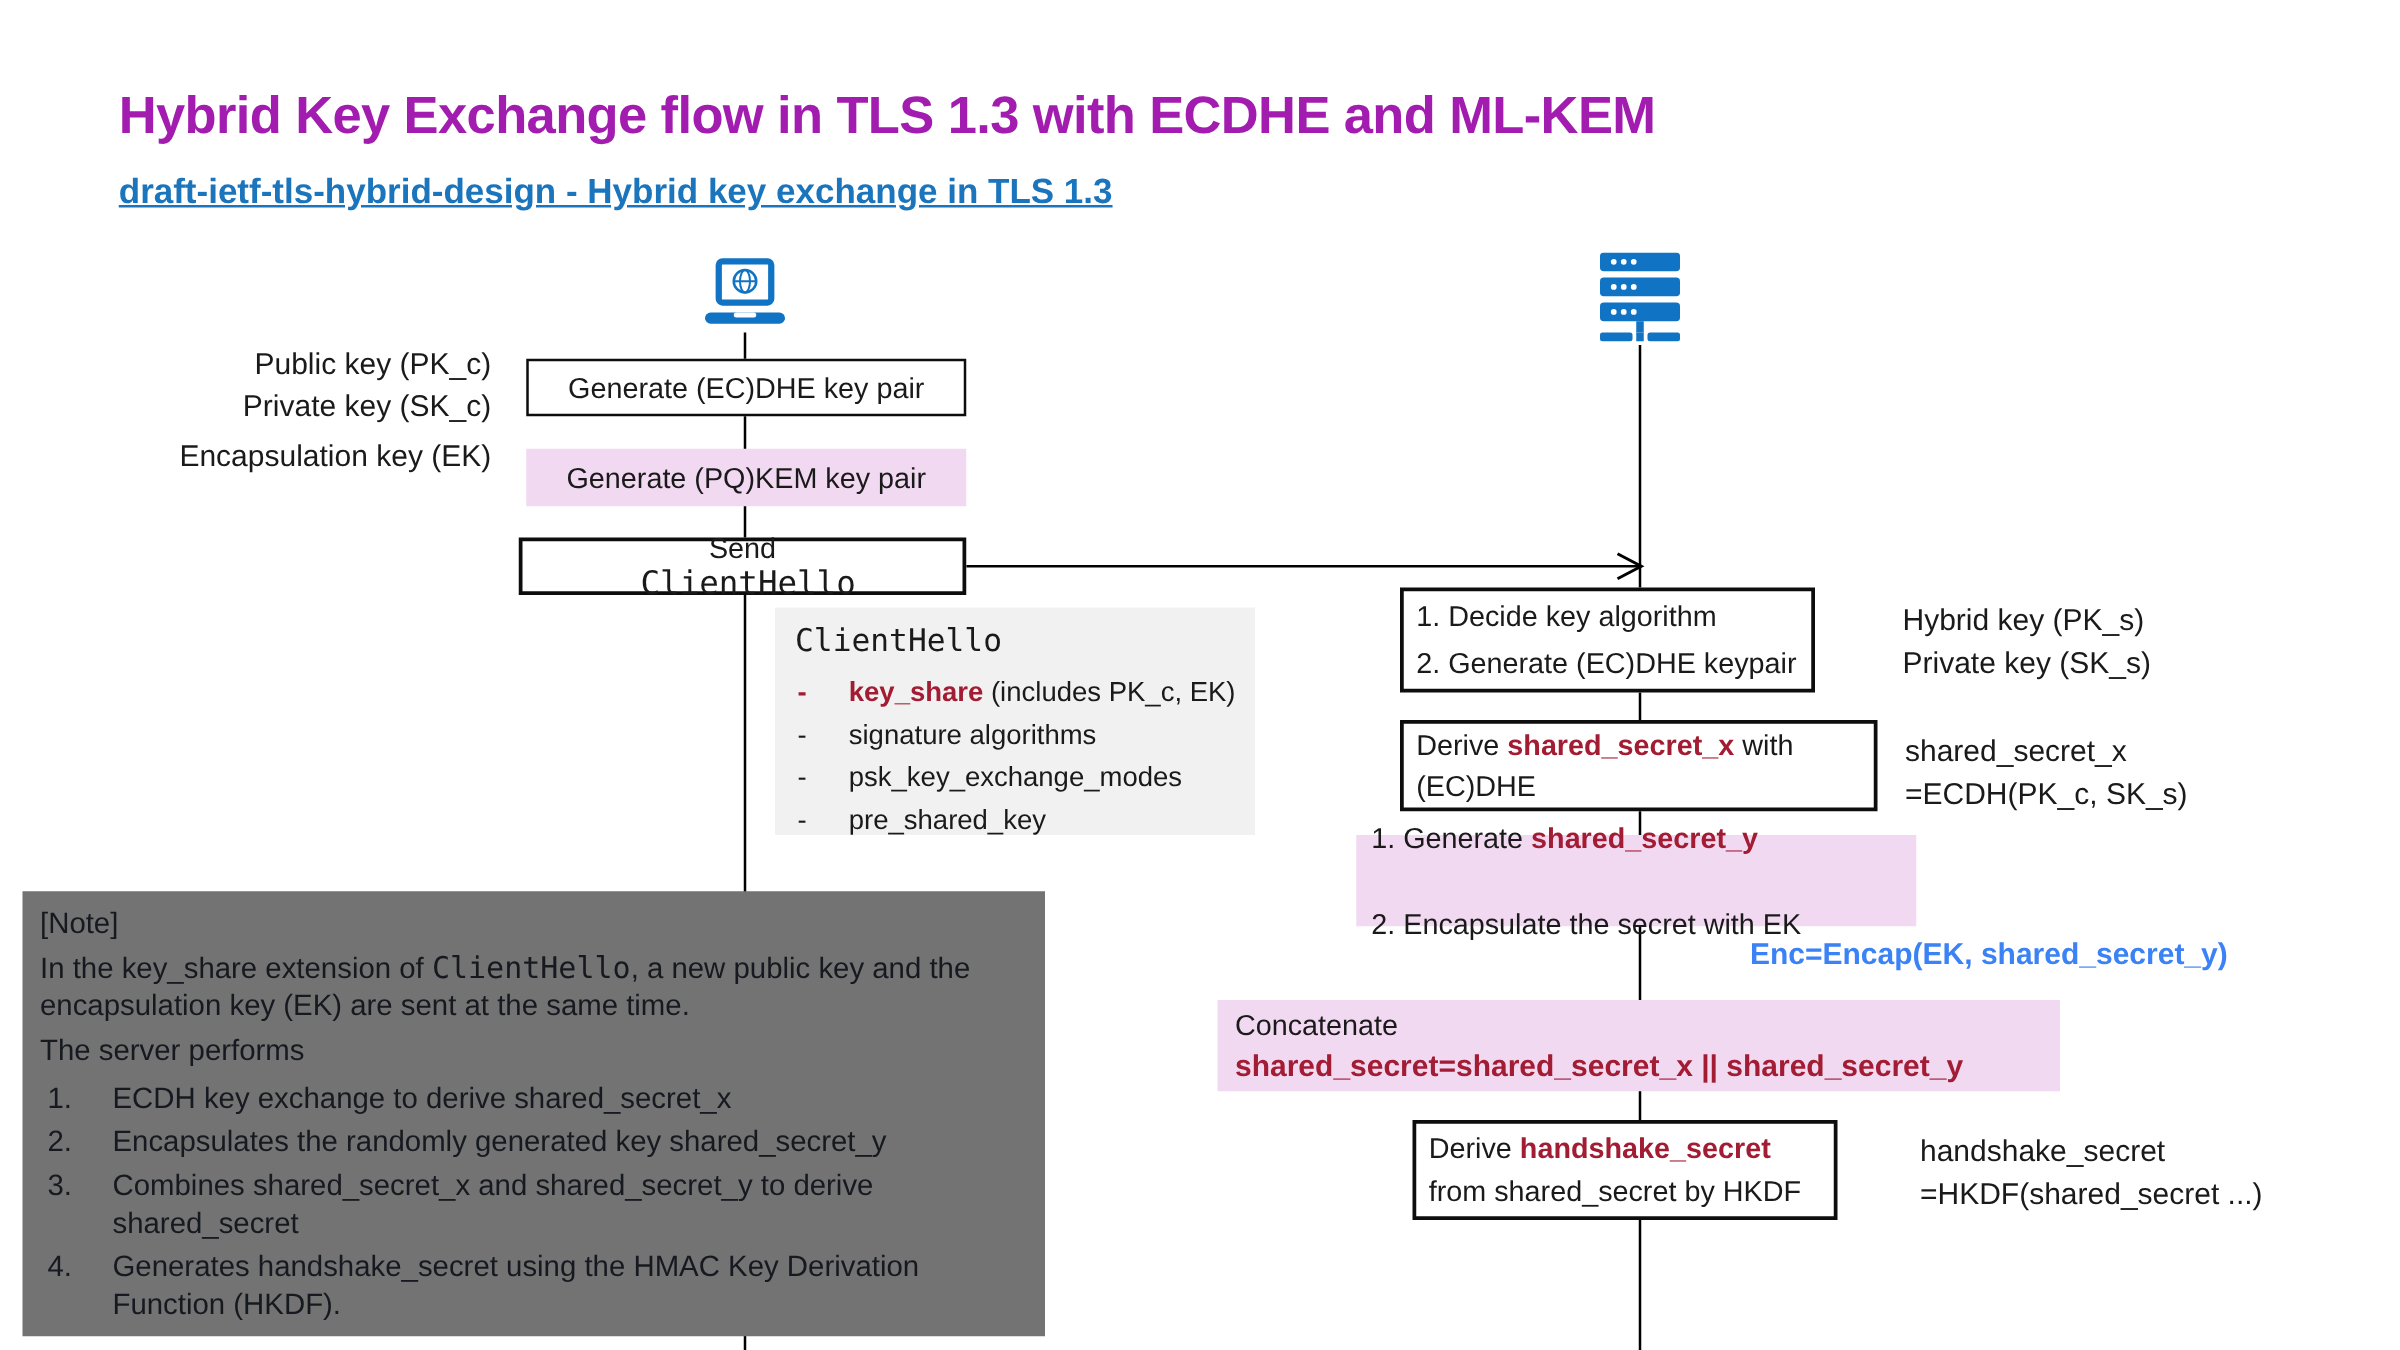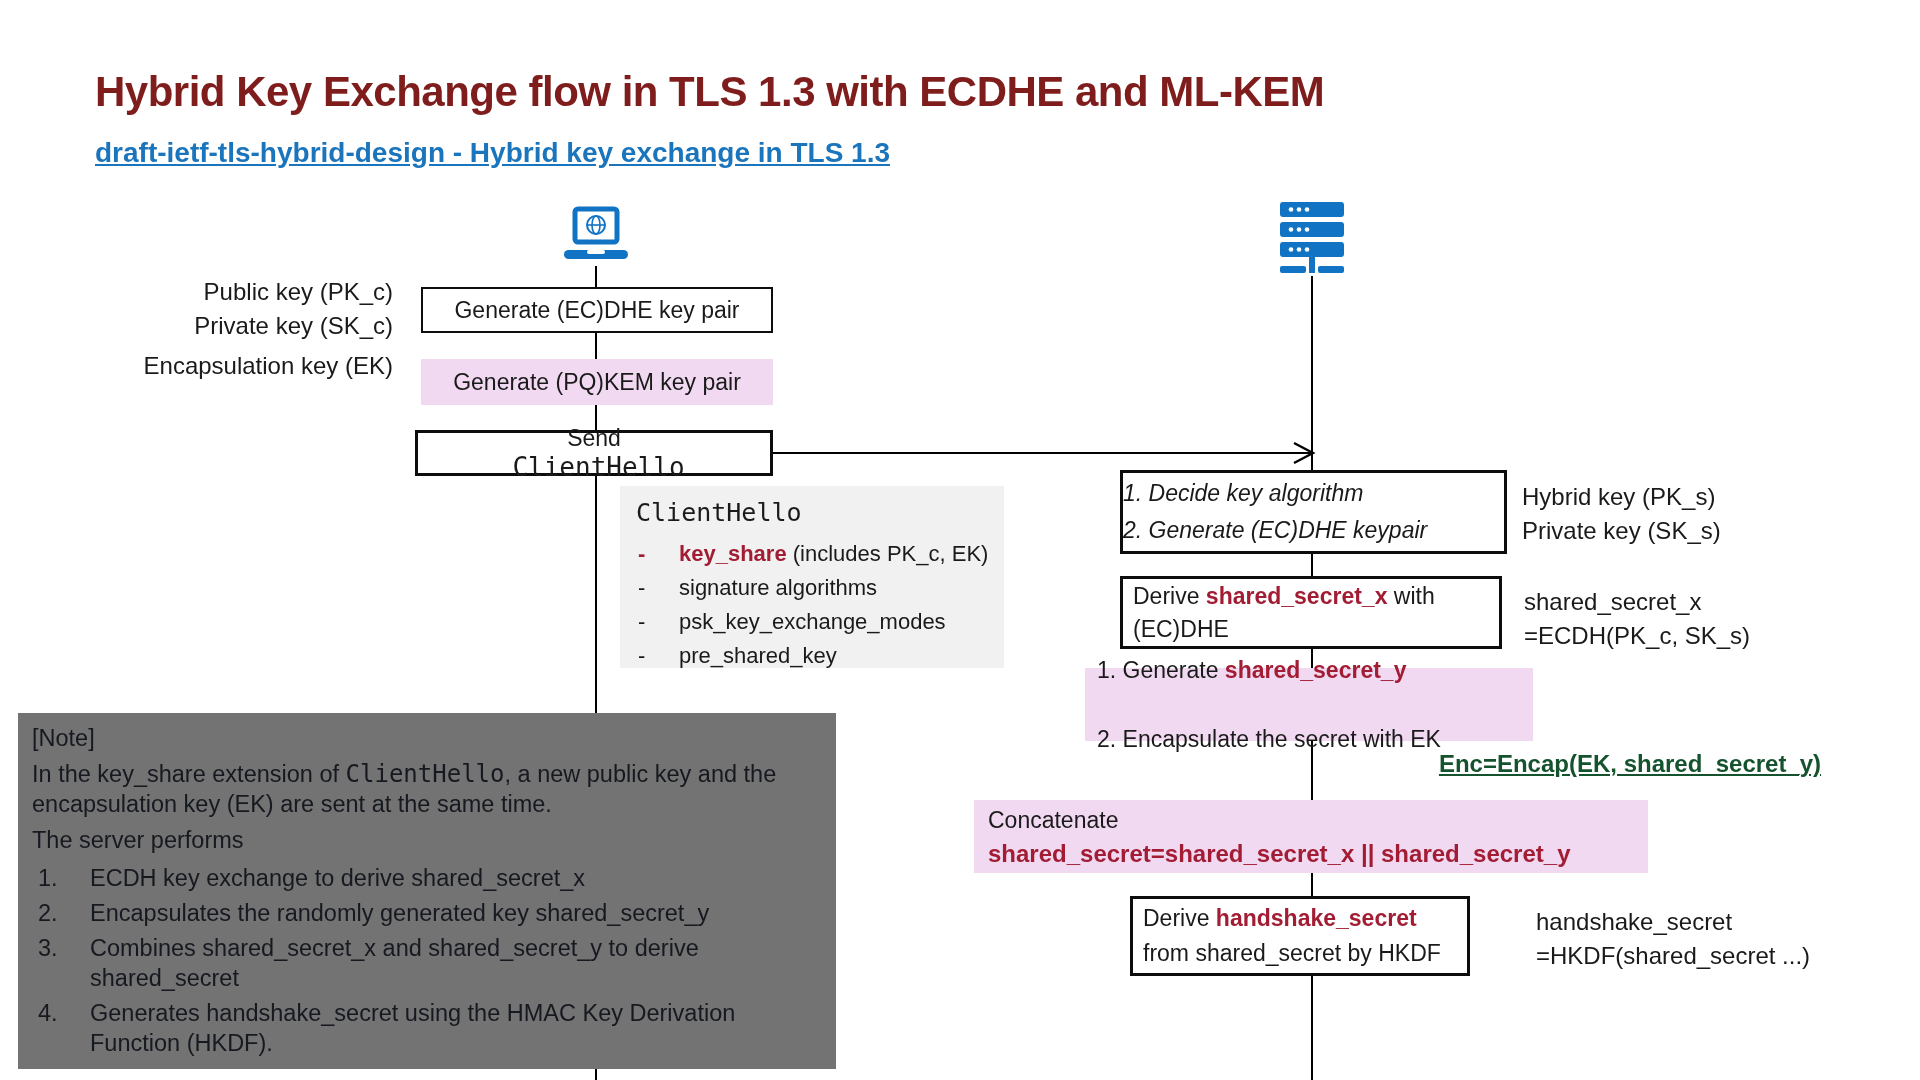--- a/index.html
+++ b/index.html
@@ -5,21 +5,21 @@
   html,body{margin:0;padding:0;background:#ffffff;}
   #stage{
     position:relative; width:1920px; height:1080px; overflow:hidden;
     background:#ffffff; font-family:"Liberation Sans", sans-serif; color:#1a1a1a;
   }
   .abs{position:absolute;}
   .z1{z-index:1;} .z2{z-index:2;} .z3{z-index:3;}
 
   .title{
     left:95px; top:68px; width:1500px;
-    font-size:42px; font-weight:bold; color:#7f1d1d; letter-spacing:-0.5px;
+    font-size:42px; font-weight:bold; color:#a21caf; letter-spacing:-0.5px;
   }
   .subtitle{
     left:95px; top:137px;
     font-size:28px; font-weight:bold; color:#1B75BC;
     text-decoration:underline; cursor:pointer;
   }
 
   .lifeline{width:2px; background:#000;}
 
   .blackbox{
@@ -54,21 +54,21 @@
     font-size:23.5px; line-height:30px; color:#16191f;
   }
   .note-title{margin:2px 0 6px 0;}
   .note-p1{margin:0 0 6px 0;}
   .note-p2{margin:0 0 8px 0;}
   .note-item{display:flex; margin-bottom:5px;}
   .note-num{width:52px; flex:none; padding-left:6px;}
   .note-text{flex:1;}
   .note-code{font-family:"DejaVu Sans Mono", monospace; font-size:24px;}
 
-  .enc-side{font-size:24px; font-weight:bold; color:#14532d; text-align:center;text-decoration:underline;}
+  .enc-side{font-size:24px; font-weight:bold; color:#3b82f6; text-align:left;}
   .send-code{font-size:26px; margin-left:9px;}
 </style>
 </head>
 <body>
 
 <div id="stage">
 
   <div class="abs title">Hybrid Key Exchange flow in TLS 1.3 with ECDHE and ML-KEM</div>
   <a class="abs subtitle">draft-ietf-tls-hybrid-design - Hybrid key exchange in TLS 1.3</a>
 
@@ -142,21 +142,21 @@
     <div class="hello-item">
       <span class="hello-dash">-</span>
       <span>psk_key_exchange_modes</span>
     </div>
     <div class="hello-item">
       <span class="hello-dash">-</span>
       <span>pre_shared_key</span>
     </div>
   </div>
 
-  <div class="abs z2 blackbox thick col" style="left:1120px; top:470px; width:387px; height:84px; line-height:37px;font-style:italic;">
+  <div class="abs z2 blackbox thick col" style="left:1120px; top:470px; width:332px; height:84px; padding-left:10px; line-height:37px;">
     <div>1. Decide key algorithm</div>
     <div>2. Generate (EC)DHE keypair</div>
   </div>
   <div class="abs z2 sidelbl" style="left:1522px; top:480px;">
     <div>Hybrid key (PK_s)</div>
     <div>Private key (SK_s)</div>
   </div>
 
   <div class="abs z2 blackbox thick col" style="left:1120px; top:576px; width:382px; height:73px; padding-left:10px; line-height:33px;">
     <div><span>Derive </span><span class="red">shared_secret_x</span><span> with</span></div>

